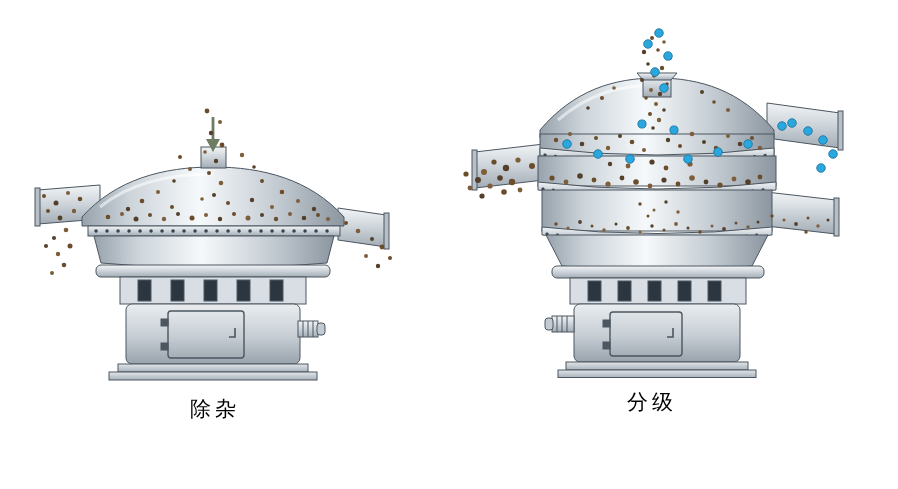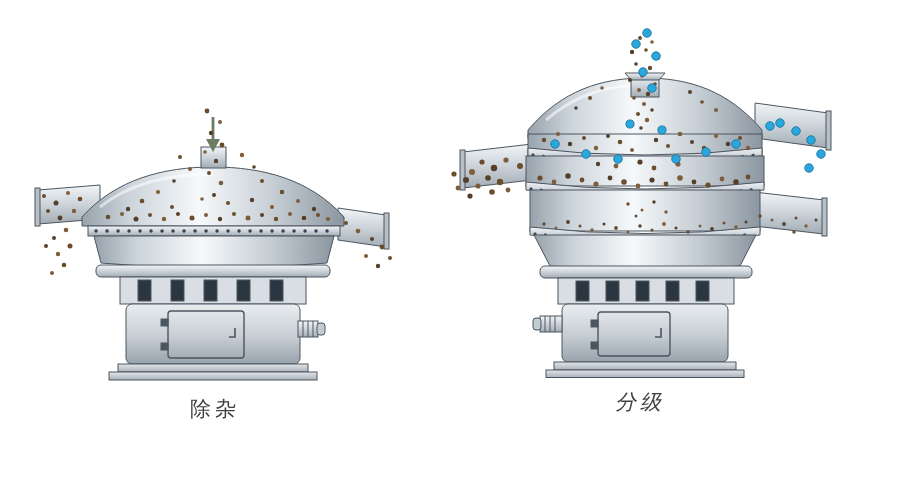--- a/index.html
+++ b/index.html
@@ -1,21 +1,21 @@
 <!DOCTYPE html>
 <html><head>
 <meta charset="utf-8">
 <style>
   html,body{margin:0;padding:0;background:#ffffff;}
   body{width:898px;height:489px;overflow:hidden;font-family:"Liberation Sans","DejaVu Sans",sans-serif;}
   .canvas{position:relative;width:898px;height:489px;background:#ffffff;}
   .fig{position:absolute;margin:0;padding:0;}
   .fig-left{left:30px;top:95px;width:370px;}
-  .fig-right{left:440px;top:28px;width:400px;font-style:italic;}
-  figcaption{text-align:center;font-size:21px;color:#404040;letter-spacing:4px;margin-top:10px;font-weight:400;}
+  .fig-right{left:452px;top:28px;width:400px;}
+  figcaption{text-align:center;font-size:21px;color:#000000;letter-spacing:4px;margin-top:10px;font-weight:400;}
   svg{display:block;}
 </style>
 </head>
 <body>
 
 <div class="canvas">
 
   <svg width="0" height="0" style="position:absolute" aria-hidden="true">
     <defs>
       <linearGradient id="gMetalH" x1="0" y1="0" x2="1" y2="0">

